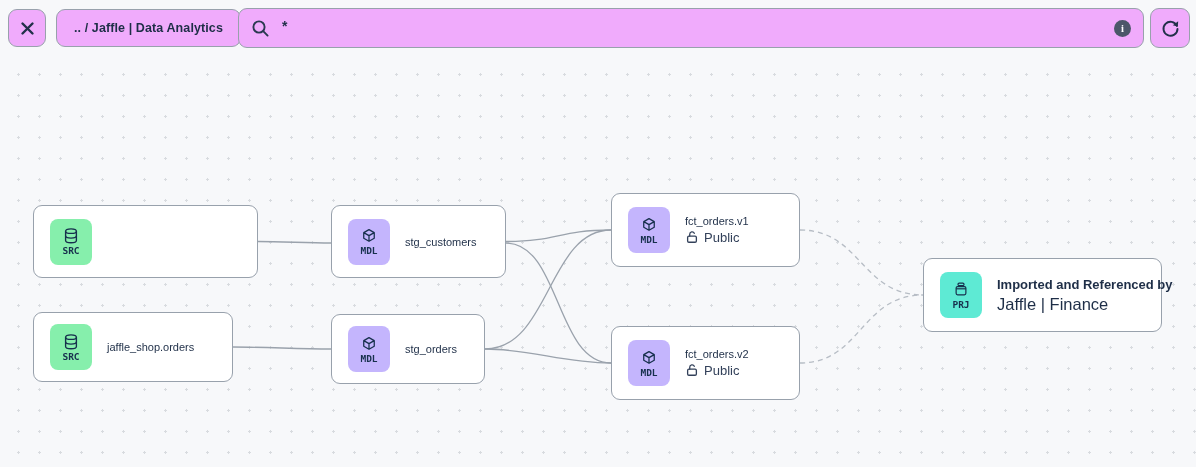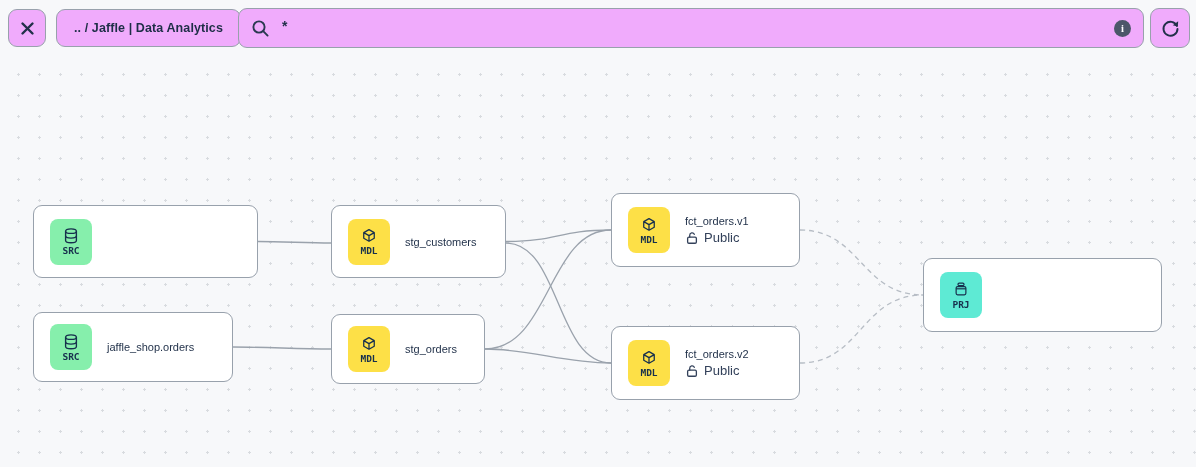--- a/index.html
+++ b/index.html
@@ -45,25 +45,25 @@
     width:42px; height:46px; border-radius:8px; flex:0 0 auto;
     display:flex; flex-direction:column; align-items:center; justify-content:center;
     color:#17304d;
   }
   .tagbox svg { display:block; }
   .tagtext {
     font-family:"DejaVu Sans Mono", monospace;
     font-size:9.5px; font-weight:700; line-height:1; margin-top:1px; color:#17304d;
   }
   .bg-src { background:#86efac; }
-  .bg-mdl { background:#fde047; }
+  .bg-mdl { background:#c4b5fd; }
   .bg-prj { background:#5eead4; }
   .n-label { font-size:11px; font-weight:500; color:#1e2e47; white-space:nowrap; }
   .n-col { display:flex; flex-direction:column; justify-content:center; gap:3px; }
-  .n-access { display:flex; align-items:flex-end; gap:5px; font-size:13px; color:#33415a; }
+  .n-access { display:flex; align-items:flex-start; gap:5px; font-size:13px; color:#33415a; }
   .n-sub { font-size:13px; font-weight:700; color:#1e2e47; white-space:nowrap; }
   .n-main { font-size:16.5px; font-weight:400; color:#1e2e47; white-space:nowrap; }
   
   svg.edges { position:absolute; left:0; top:0; width:1196px; height:467px; pointer-events:none; }
   .edge-solid { fill:none; stroke:#9aa2ac; stroke-width:1.3; }
   .edge-dashed { fill:none; stroke:#b7bdc5; stroke-width:1.3; stroke-dasharray:5 4; }
 </style>
 </head>
 <body>
 
@@ -192,13 +192,17 @@
 
 <div class="node" style="left:923px; top:258px; width:239px; height:74px">
   <div class="tagbox bg-prj">
     <svg width="18" height="18" viewBox="0 0 24 24">
       <rect x="8" y="2.8" width="8" height="3.4" rx="1.6" fill="none" stroke="#17304d" stroke-width="1.6"></rect>
       <rect x="5.5" y="7.4" width="13" height="11" rx="2" fill="none" stroke="#17304d" stroke-width="1.6"></rect>
       <path d="M5.5 10.4 H18.5" stroke="#17304d" stroke-width="1.6"></path>
     </svg>
     <span class="tagtext">PRJ</span>
   </div>
+  <div class="n-col">
+    <div class="n-sub">Imported and Referenced by</div>
+    <div class="n-main">Jaffle | Finance</div>
+  </div>
 </div>
 
 </body></html>

